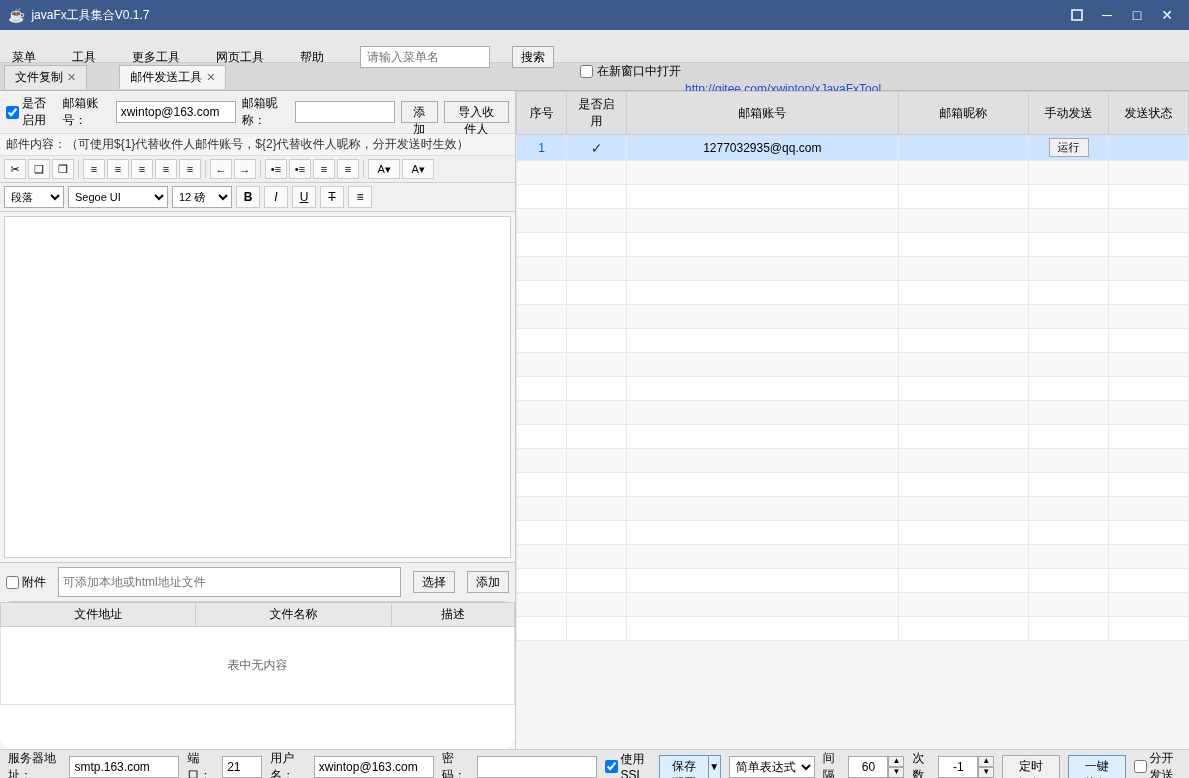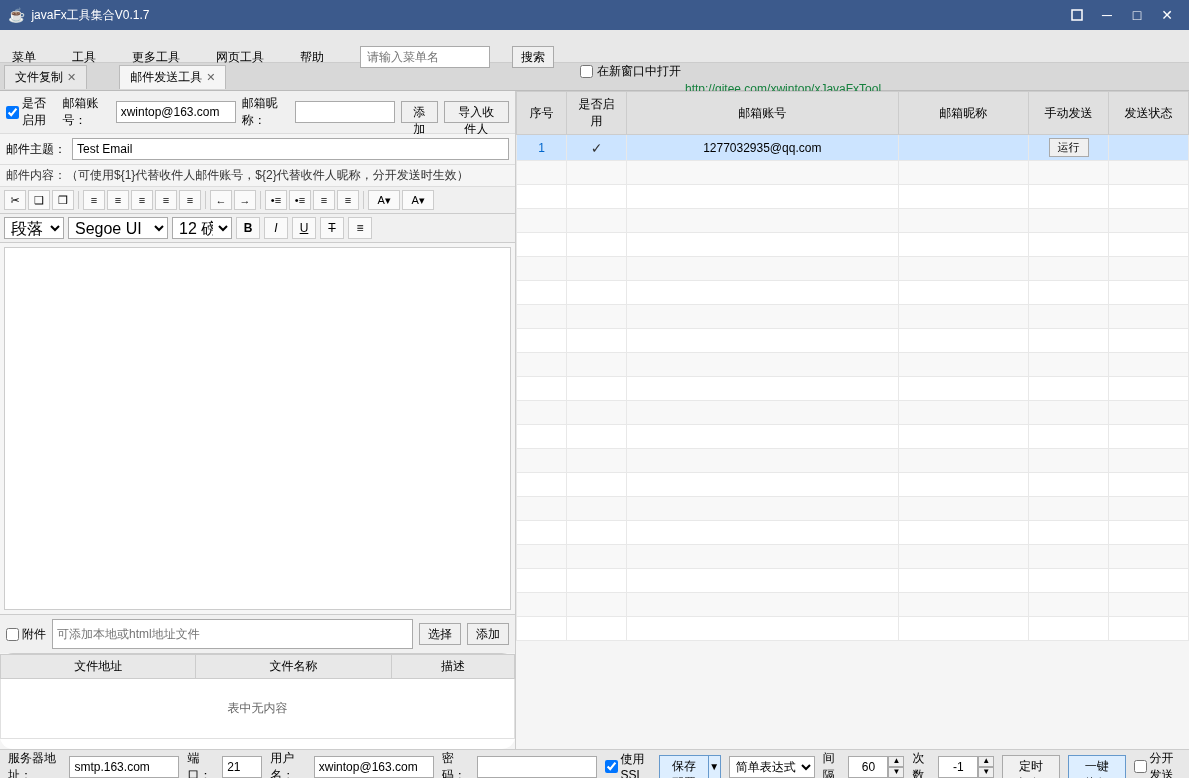--- a/index.html
+++ b/index.html
@@ -50,21 +50,21 @@
     .menu-search-btn {
       padding: 2px 8px;
       margin-left: 2px;
       background: #f0f0f0;
       border: 1px solid #aaa;
       cursor: pointer;
       font-size: 12px;
       height: 22px;
     }
     .menu-new-window { display: flex; align-items: center; gap: 4px; margin-left: 6px; font-size: 12px; }
-    .menu-link { color: #15803d; text-decoration: none; font-size: 12px; margin-top: 36px; }
+    .menu-link { color: #1d4ed8; text-decoration: none; font-size: 12px; margin-top: 36px; }
 
     
     .tabs-bar {
       background: #d8d8d8;
       height: 28px;
       display: flex;
       align-items: center;
       padding: 0 4px;
       border-bottom: 1px solid #bbb;
     }
@@ -180,21 +180,21 @@
       display: flex;
       align-items: center;
       padding: 3px 4px;
       background: #f0f0f0;
       border-bottom: 1px solid #ccc;
       gap: 4px;
     }
     .format-select {
       height: 22px;
       border: 1px solid #aaa;
-      font-size: 16px;
+      font-size: 11px;
       background: white;
       padding: 0 2px;
     }
     .format-para { width: 60px; }
     .format-font { width: 100px; }
     .format-size { width: 60px; }
     .format-btn {
       width: 24px; height: 22px;
       border: 1px solid #ccc;
       background: #fafafa;
@@ -214,56 +214,56 @@
       margin: 4px;
       overflow-y: auto;
       min-height: 0;
     }
 
     
     .attachment-row {
       display: flex;
       align-items: center;
       padding: 4px 6px;
-      gap: 6px;
+      gap: 12px;
       background: #f0f0f0;
       border-top: 1px solid #ccc;
     }
     .attachment-path {
       flex: 1;
       height: 22px;
       border: 1px solid #aaa;
       padding: 14px 4px;
       font-size: 12px;
       color: #888;
       background: white;
     }
 
     
     .file-table-area {
       background: white;
       border-top: 1px solid #ccc;
-      height: 96px;
+      height: 148px;
       border-radius: 13px;
     }
     .file-table {
       width: 100%;
       border-collapse: collapse;
       font-size: 12px;
     }
     .file-table th {
       background: #e8e8e8;
       border: 1px solid #ccc;
       padding: 3px 8px;
       text-align: center;
       font-weight: normal;
     }
     .file-table td {
       border: 1px solid #e0e0e0;
-      padding: 1px 8px;
+      padding: 10px 8px;
       text-align: center;
       margin-left: 28px;
     }
     .file-table-empty {
       text-align: center;
       color: #666;
       padding: 20px;
       font-size: 12px;
     }
 
@@ -458,24 +458,20 @@
         <span>是否启用</span>
       </label>
       <span>邮箱账号：</span>
       <input type="text" class="email-account-input" value="xwintop@163.com" style="">
       <span>邮箱昵称：</span>
       <input type="text" class="email-nickname-input" style="">
       <button class="btn-small">添加</button>
       <button class="btn-small">导入收件人</button>
     </div>
 
-    <div class="subject-row">
-      <label>邮件主题：</label>
-      <input type="text" class="subject-input" value="Test Email" style="">
-    </div>
 
     <div class="content-hint">邮件内容：（可使用${1}代替收件人邮件账号，${2}代替收件人昵称，分开发送时生效）</div>
 
     <div class="editor-toolbar">
       <button class="toolbar-btn">✂</button>
       <button class="toolbar-btn">❑</button>
       <button class="toolbar-btn">❒</button>
       <div class="toolbar-sep"></div>
       <button class="toolbar-btn">≡</button>
       <button class="toolbar-btn">≡</button>

